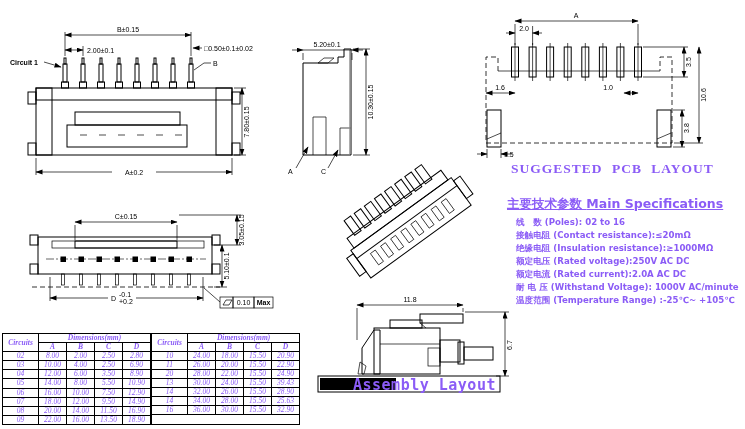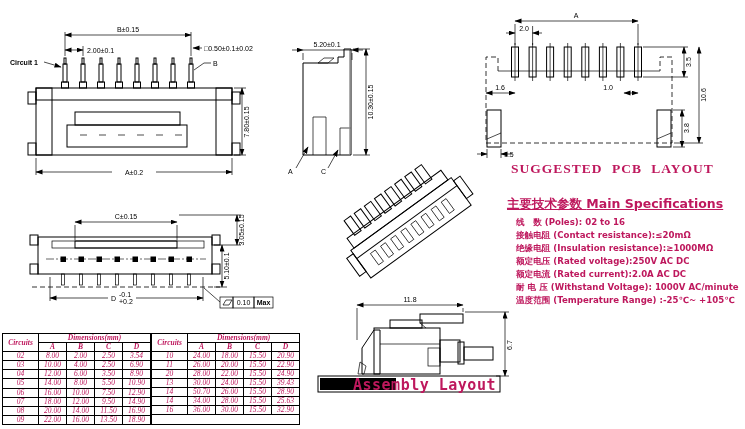--- a/index.html
+++ b/index.html
@@ -1,17 +1,17 @@
 <!DOCTYPE html>
 <html><head>
 <meta charset="utf-8">
 <style>
   html,body{margin:0;padding:0;background:#fff;}
   #canvas{position:relative;width:745px;height:429px;background:#fff;overflow:hidden;
-          font-family:"Liberation Sans",sans-serif;color:#be185d;}
+          font-family:"Liberation Sans",sans-serif;color:#8b5cf6;}
   .abs{position:absolute;}
   svg{overflow:visible;}
   svg text{font-family:"Liberation Sans",sans-serif;font-size:7px;fill:#000;}
   .outline{fill:none;stroke:#000;stroke-width:1;}
   .thin{fill:none;stroke:#000;stroke-width:0.7;}
   .dim{stroke:#000;stroke-width:0.7;fill:none;}
   .dash{stroke:#000;stroke-width:0.8;fill:none;stroke-dasharray:5 3;}
   .cl{stroke:#000;stroke-width:0.6;fill:none;stroke-dasharray:8 2 2 2;}
   .grayline{stroke:#8a8a8a;stroke-width:1.4;fill:none;}
   .caption{font-family:"Liberation Serif",serif;font-weight:bold;font-size:13.5px;
@@ -411,21 +411,21 @@
           <th>C</th>
           <th>D</th>
         </tr>
       </thead>
       <tbody id="left-tbody">
           <tr>
             <td>02</td>
             <td>8.00</td>
             <td>2.00</td>
             <td>2.50</td>
-            <td>3.54</td>
+            <td>2.80</td>
           </tr>
           <tr>
             <td>03</td>
             <td>10.00</td>
             <td>4.00</td>
             <td>2.50</td>
             <td>6.90</td>
           </tr>
           <tr>
             <td>04</td>
@@ -515,21 +515,21 @@
           </tr>
           <tr>
             <td>13</td>
             <td>30.00</td>
             <td>24.00</td>
             <td>15.50</td>
             <td>39.43</td>
           </tr>
           <tr>
             <td>14</td>
-            <td>50.70</td>
+            <td>32.00</td>
             <td>26.00</td>
             <td>15.50</td>
             <td>28.90</td>
           </tr>
           <tr>
             <td>14</td>
             <td>34.00</td>
             <td>28.00</td>
             <td>15.50</td>
             <td>25.63</td>

